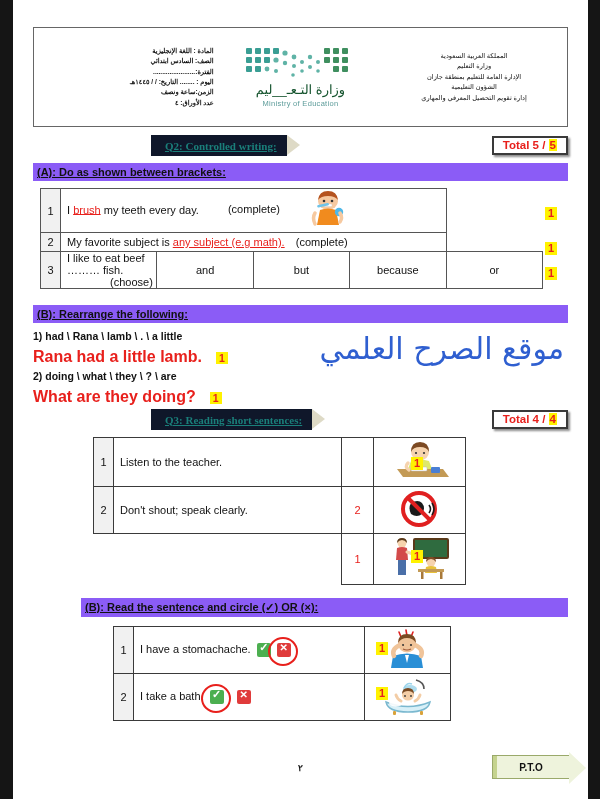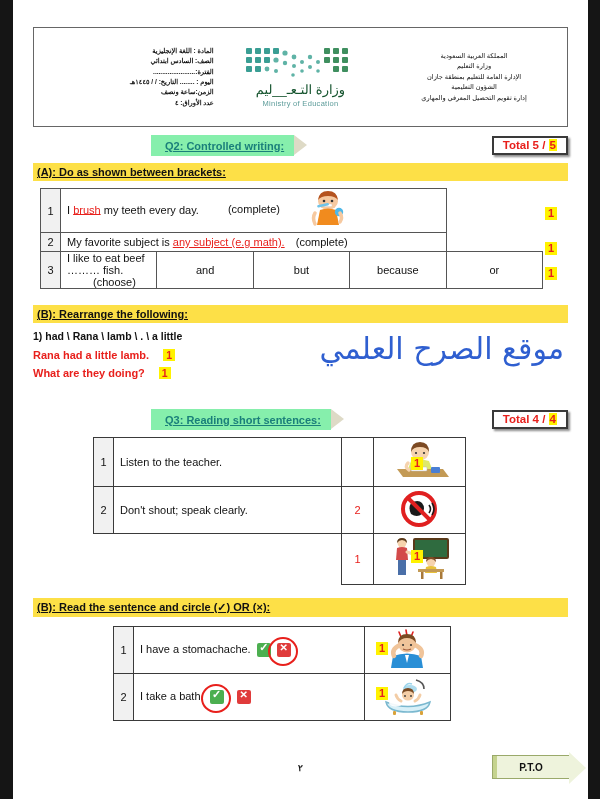--- a/index.html
+++ b/index.html
@@ -53,25 +53,26 @@
     direction: rtl; line-height: 1.1;
   }
   .logo-en {
     font-size: 7.5px; color: #5d9c9a; letter-spacing: .3px; margin-top: 1px;
   }
 
   
   .q-row { display: flex; align-items: center; margin-top: 8px; }
   .q-banner {
     position: relative;
-    background: #86efac;
+    background: #0f172a;
     height: 21px;
     display: flex; align-items: center;
     padding: 0 10px 0 14px;
     margin-left: 118px;
+    font-family: Liberation Serif, serif;
   }
   .q-banner::after {
     content: ""; position: absolute; right: -13px; top: 0;
     border-left: 13px solid #dedac6;
     border-top: 10.5px solid transparent;
     border-bottom: 10.5px solid transparent;
   }
   .q-banner-text {
     font-size: 11px; font-weight: bold; color: #1a7f7a;
     text-decoration: underline; white-space: nowrap;
@@ -82,21 +83,21 @@
     border: 2.5px solid #3a3a3a;
     box-shadow: 2px 2px 2px rgba(0,0,0,.45);
     padding: 1px 9px 2px 9px;
     font-size: 11.5px; font-weight: bold; color: #e8201c;
     white-space: nowrap;
   }
   .total-badge .hl { background: #fff200; color: #e8201c; padding: 0 1px; }
 
   
   .sec-label {
-    background: #fde047;
+    background: #8b5cf6;
     font-size: 11px; font-weight: bold; color: #111;
     padding: 3px 6px 3px 4px;
     text-decoration: underline;
     margin-top: 7px;
   }
 
   
   table { border-collapse: collapse; }
   .q2table {
     margin: 7px 0 0 7px;
@@ -124,21 +125,21 @@
     color: #e8201c;
     font-weight: bold;
     font-size: 11px;
     line-height: 1;
     padding: 1px 3px;
   }
 
   
   .rearrange { position: relative; margin-top: 6px; height: 78px; }
   .rq { font-size: 10.5px; color: #111; line-height: 1.5; font-weight: bold; }
-  .ra { font-size: 11px; color: #e8201c; line-height: 1.5; font-weight: bold; }
+  .ra { font-size: 16px; color: #e8201c; line-height: 1.5; font-weight: bold; }
   .mark-inline {
     display: inline-block; background: #fff200; color: #e8201c;
     font-weight: bold; font-size: 10.5px; padding: 0 3px; margin-left: 14px;
   }
   .watermark {
     position: absolute; right: 4px; top: 2px;
     font-size: 30px; color: #2f5fd0; direction: rtl;
     font-family: "DejaVu Sans", sans-serif;
   }
 
@@ -315,21 +316,21 @@
           <td class="num-cell">2</td>
           <td colspan="4">
             <span>My favorite subject is </span><span class="ans-red">any subject (e.g math).</span>
             <span style="margin-left:8px;">(complete)</span>
           </td>
         </tr>
         <tr>
           <td class="num-cell">3</td>
           <td style="width:250px;">
             <span>I like to eat beef ……… fish.</span>
-            <span style="margin-left:26px;">(choose)</span>
+            <span style="margin-left:43px;">(choose)</span>
           </td>
           <td class="opt-cell opt-red" style="width:62px;">and</td>
           <td class="opt-cell" style="width:54px;">but</td>
           <td class="opt-cell" style="width:72px;">because</td>
           <td class="opt-cell">or</td>
         </tr>
       </tbody>
         </table>
       <span class="mark" style="left:512px; top:19px;">1</span>
       <span class="mark" style="left:512px; top:54px;">1</span>
@@ -337,20 +338,21 @@
     </div>
 
     <div class="sec-label" style="margin-top:16px;">(B): Rearrange the following:</div>
 
     <div class="rearrange">
       <div class="watermark">موقع الصرح العلمي</div>
       <div class="rq">1) had \ Rana \ lamb \ . \ a little</div>
       <div>
         <span class="ra">Rana had a little lamb.</span><span class="mark-inline">1</span>
       </div>
+      <div class="rq">2) doing \ what \ they \ ? \ are</div>
       <div>
         <span class="ra">What are they doing?</span><span class="mark-inline">1</span>
       </div>
     </div>
 
     <div class="q-row" style="margin-top:2px;">
       <div class="q-banner">
         <span class="q-banner-text">Q3: Reading short sentences:</span>
       </div>
       <div class="total-badge">
@@ -421,21 +423,21 @@
               </svg>
             </span>
           </td>
         </tr>
       </tbody>
         </table>
       <span class="mark" style="left:378px; top:20px;">1</span>
       <span class="mark" style="left:378px; top:113px;">1</span>
     </div>
 
-    <div class="sec-label" style="margin-top:13px;">(B): Read the sentence and circle (✓) OR (×):</div>
+    <div class="sec-label" style="margin-top:13px;margin-left:48px;">(B): Read the sentence and circle (✓) OR (×):</div>
 
     <div style="position:relative;">
       <table class="q3btable">
         <tbody>
             <tr>
           <td class="num-cell">1</td>
           <td style="height:44px;">
             <span>I have a stomachache.</span>
             <span class="tick"></span>
             <span class="circled"><span class="cross"></span></span>

